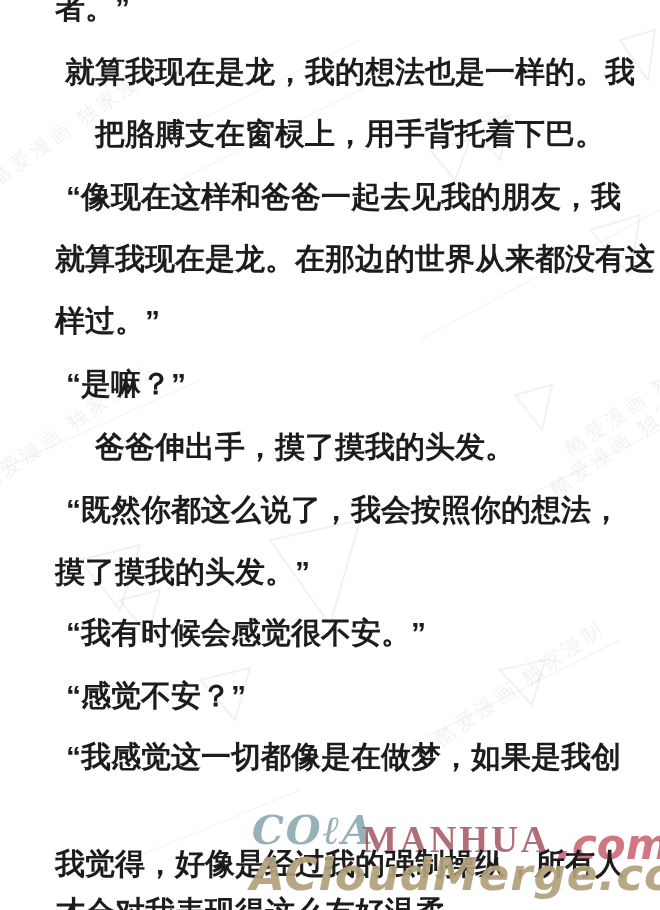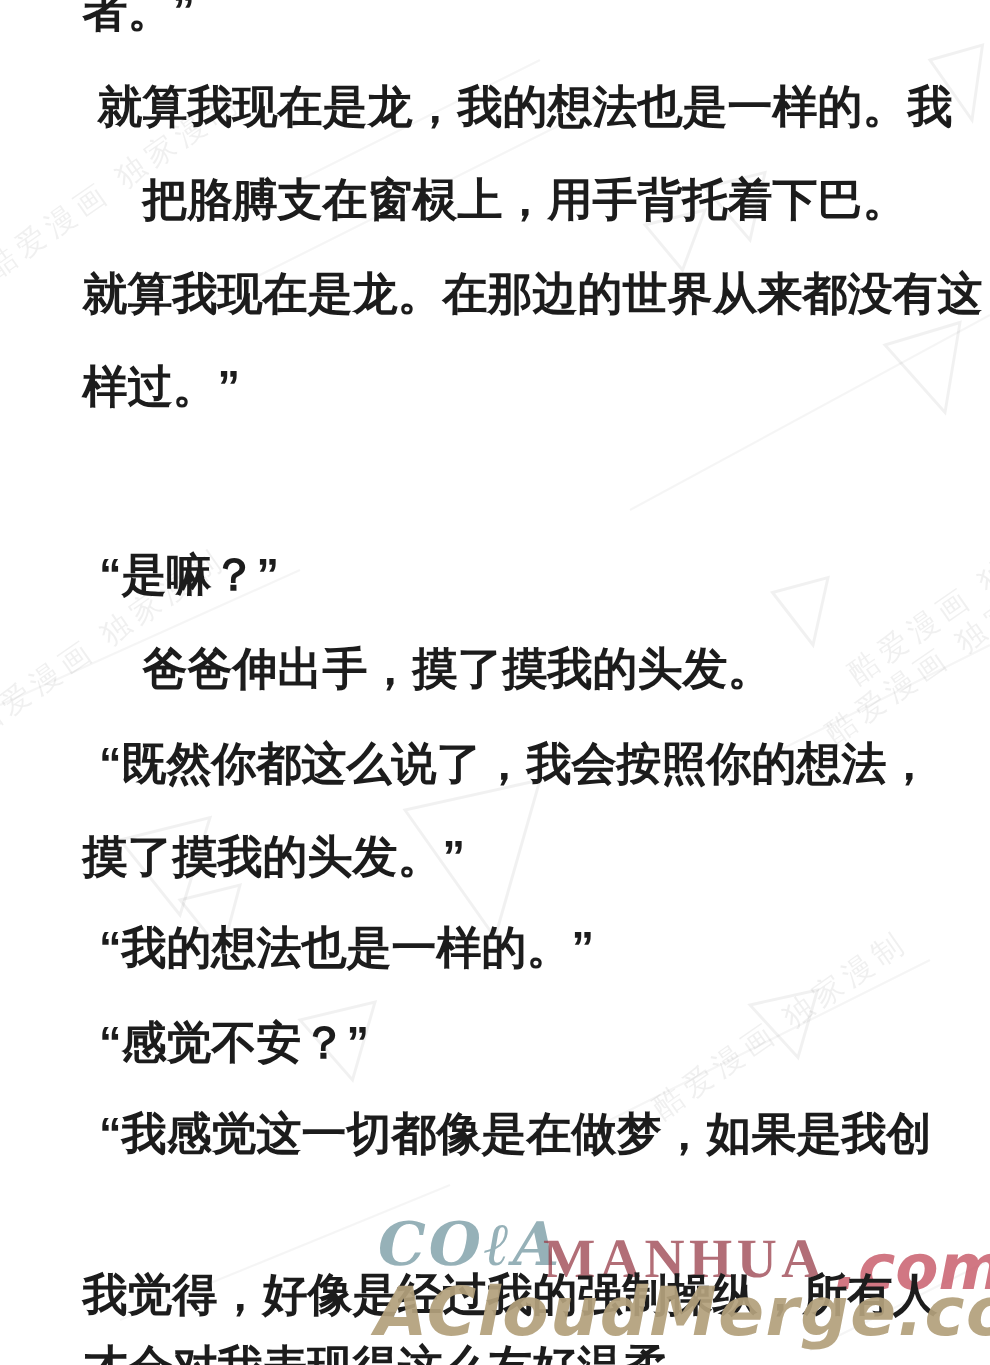--- a/index.html
+++ b/index.html
@@ -148,39 +148,40 @@
     <div class="para" style="top:-23px;">
       <span class="line">者。”</span>
     </div>
 
     <div class="para" style="top:41px;text-align:center;">
       <span class="line">就算我现在是龙，我的想法也是一样的。我</span>
       <span class="line">把胳膊支在窗棂上，用手背托着下巴。</span>
     </div>
 
     <div class="para" style="top:166px;">
+      <span class="line indent">“像现在这样和爸爸一起去见我的朋友，我</span>
       <span class="line">就算我现在是龙。在那边的世界从来都没有这</span>
       <span class="line">样过。”</span>
     </div>
 
     <div class="para" style="top:353px;">
       <span class="line indent">“是嘛？”</span>
     </div>
 
     <div class="para" style="top:416px;margin-left:40px;">
       <span class="line">爸爸伸出手，摸了摸我的头发。</span>
     </div>
 
     <div class="para" style="top:479px;">
       <span class="line indent">“既然你都这么说了，我会按照你的想法，</span>
       <span class="line">摸了摸我的头发。”</span>
     </div>
 
     <div class="para" style="top:602px;">
-      <span class="line indent">“我的想法也是一样的。”</span>
+      <span class="line indent">“我有时候会感觉很不安。”</span>
     </div>
 
     <div class="para" style="top:665px;">
       <span class="line indent">“感觉不安？”</span>
     </div>
 
     <div class="para" style="top:726px;">
       <span class="line indent">“我感觉这一切都像是在做梦，如果是我创</span>
     </div>
 

